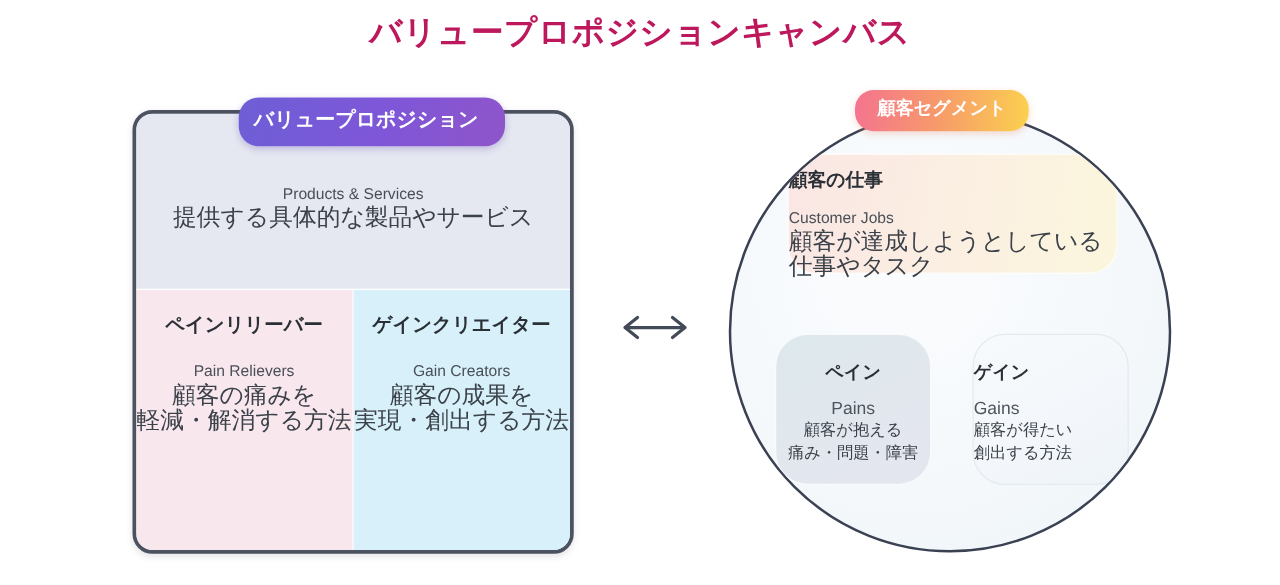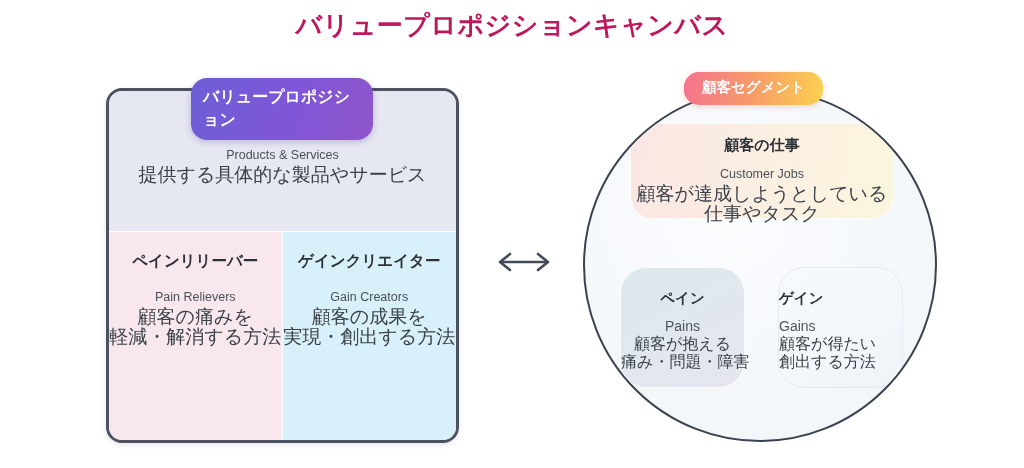--- a/index.html
+++ b/index.html
@@ -105,21 +105,21 @@
     line-height: 22px;
     margin-bottom: 16px;
     white-space: nowrap;
   }
 
   
   .badge-vp {
     position: absolute;
     left: 191px;
     top: 78px;
-    width: 182px;
+    width: 213px;
     padding: 7px 12px 9px 12px;
     box-sizing: border-box;
     background: linear-gradient(110deg, #6d5fd6 0%, #7f56d8 55%, #8f55c9 100%);
     border-radius: 16px;
     color: #ffffff;
     font-size: 16px;
     font-weight: bold;
     line-height: 23px;
     text-align: left;
     z-index: 5;
@@ -171,21 +171,20 @@
   .jobs-card {
     position: absolute;
     left: 45px;
     top: 33px;
     width: 264px;
     height: 96px;
     border-radius: 22px;
     box-sizing: border-box;
     background: linear-gradient(100deg, #fae6e4 0%, #fbeee2 45%, #fbf6dd 100%);
     border: 1px solid rgba(255,255,255,0.75);
-    text-align: center;
     padding-top: 10px;
   }
   .card-title {
     font-size: 15px;
     font-weight: bold;
     color: #2b3037;
     line-height: 22px;
     margin-bottom: 9px;
     white-space: nowrap;
   }
@@ -223,21 +222,21 @@
     margin-bottom: 9px;
     white-space: nowrap;
   }
   .tiny-en {
     font-size: 14px;
     color: #4d545c;
     line-height: 17px;
     white-space: nowrap;
   }
   .tiny-jp {
-    font-size: 16px;
+    font-size: 13px;
     color: #3b4149;
     line-height: 18px;
     white-space: nowrap;
   }
 </style>
 </head>
 <body>
 
 <div class="page-title">バリュープロポジションキャンバス</div>
 

